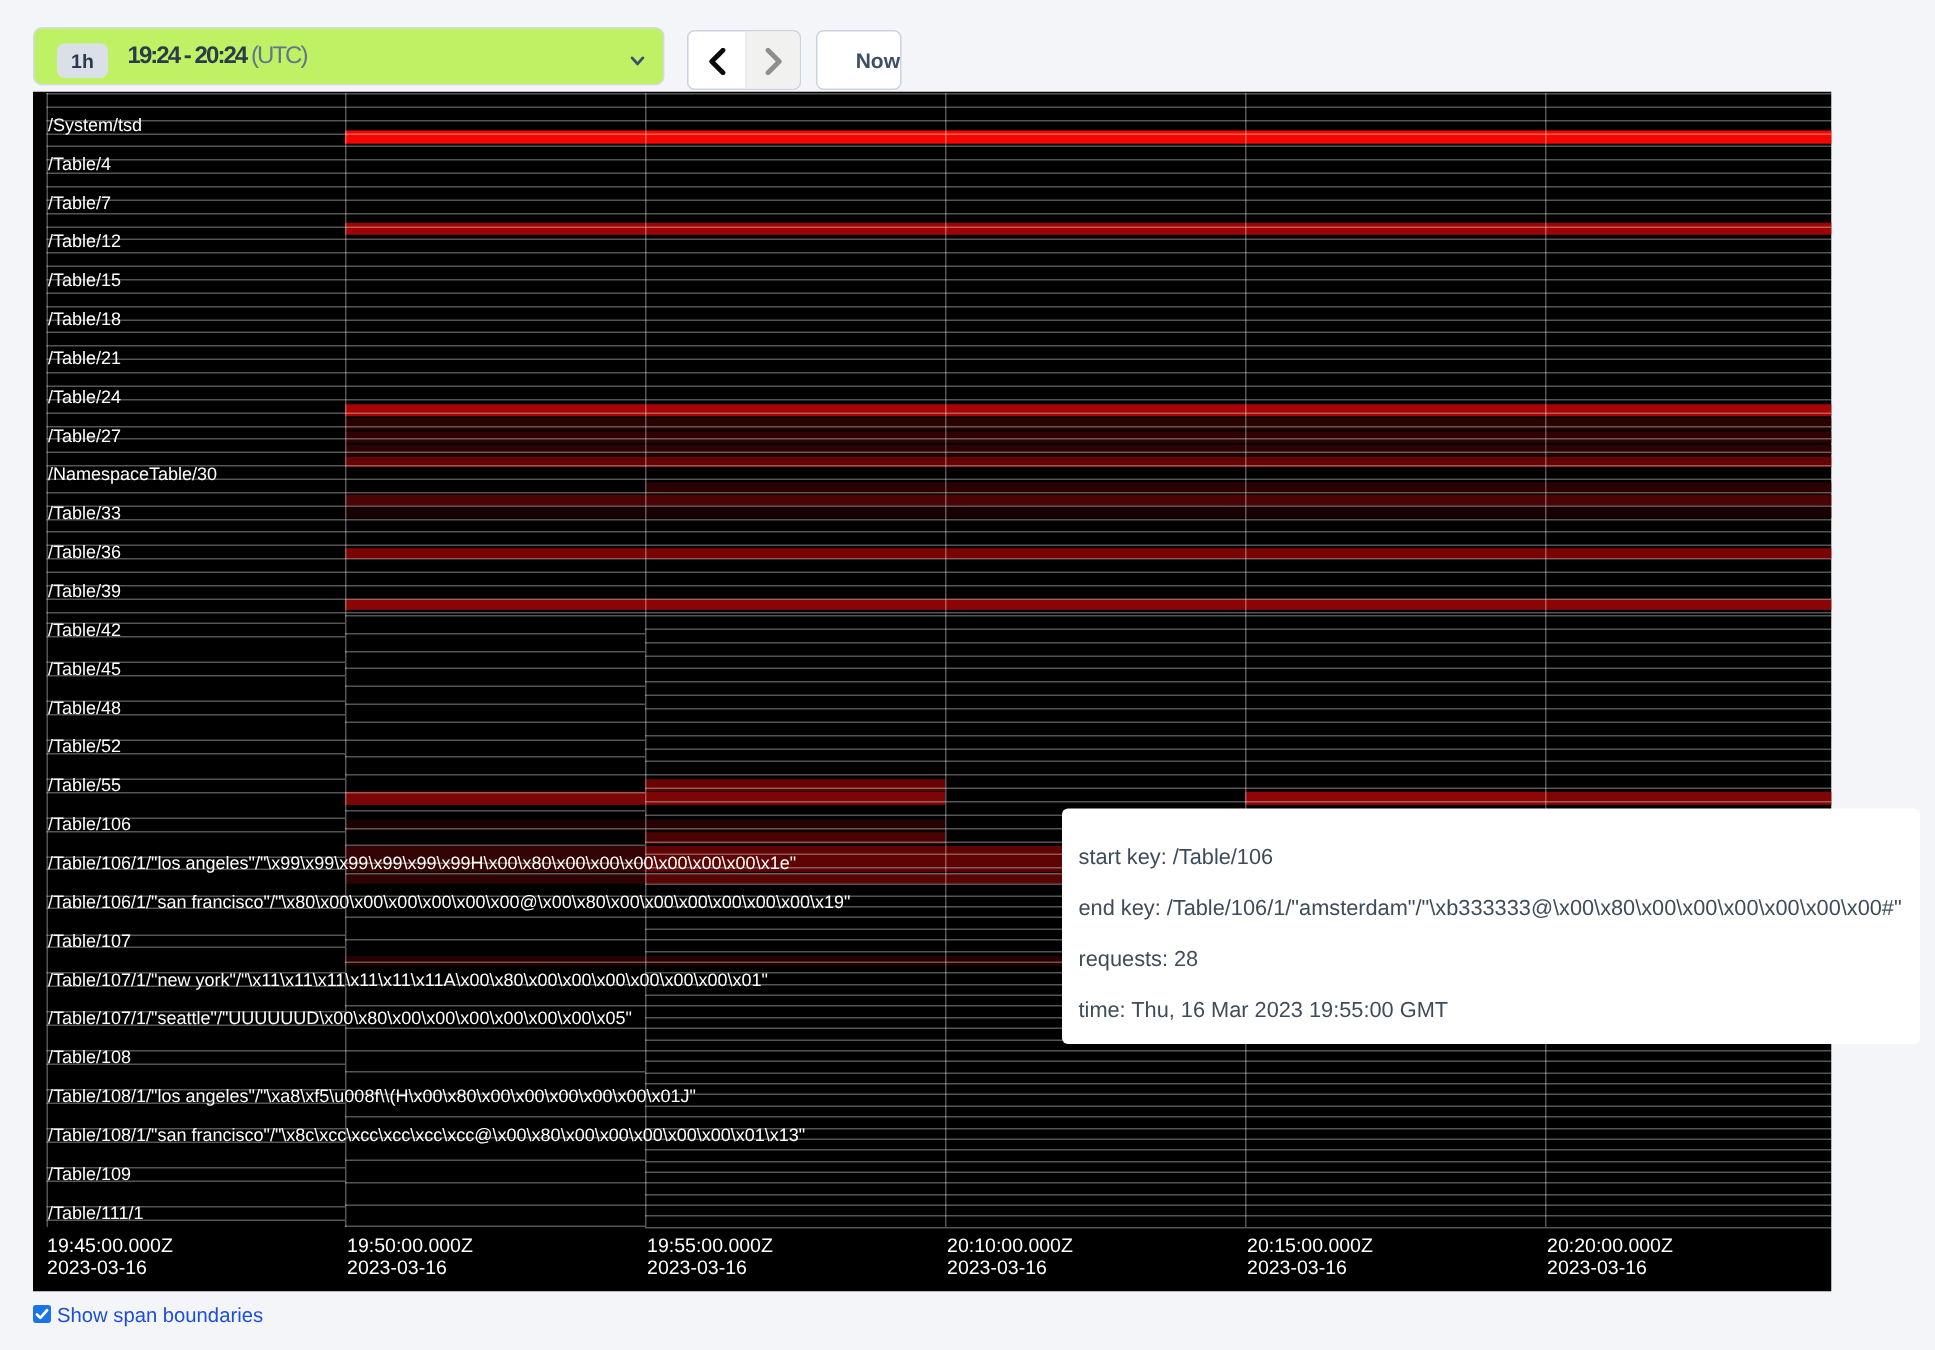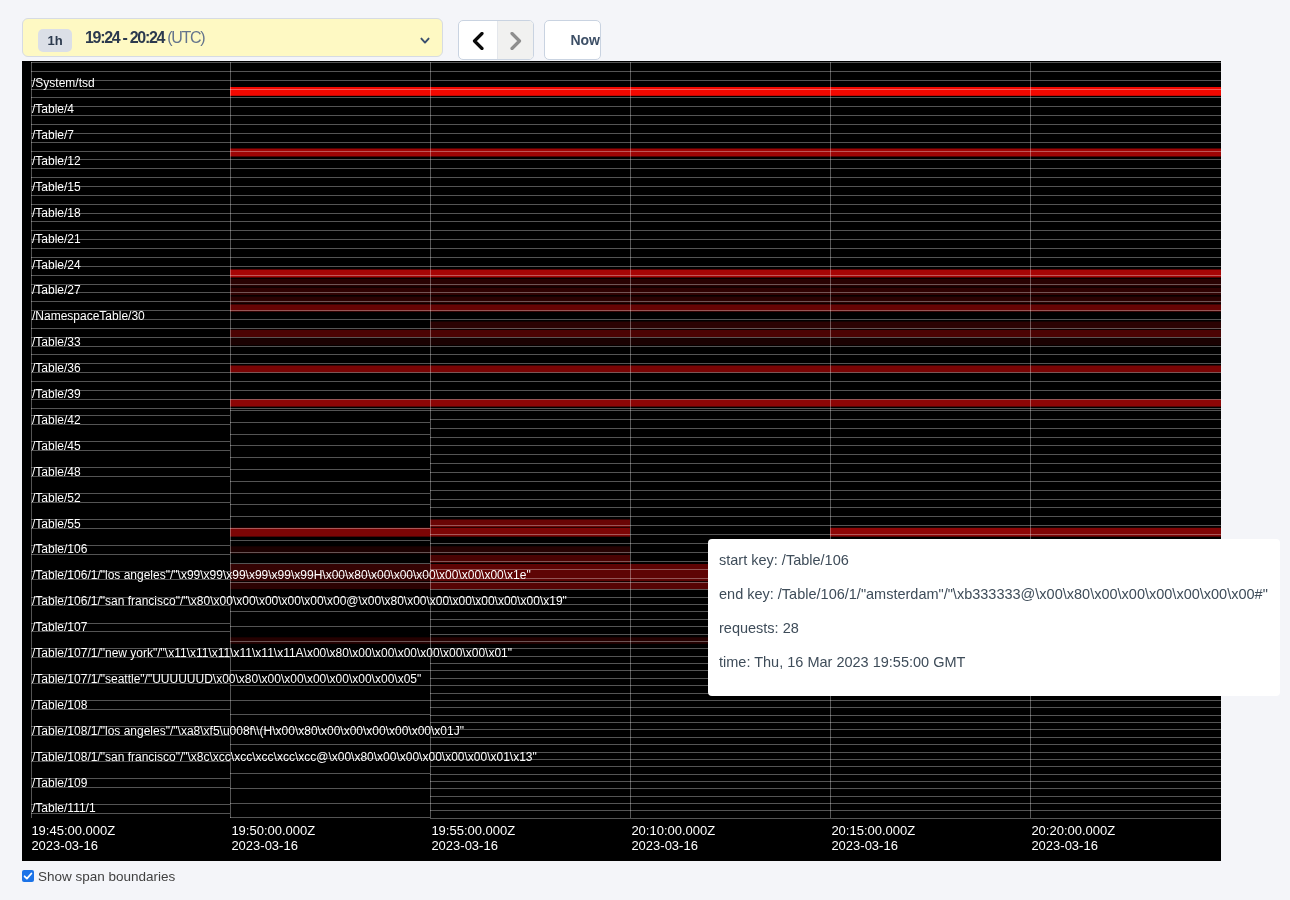--- a/index.html
+++ b/index.html
@@ -1,24 +1,24 @@
 <!DOCTYPE html>
 <html><head><meta charset="utf-8"><style>
 *{margin:0;padding:0;box-sizing:border-box}
 body{width:1290px;height:900px;background:#f4f5f9;font-family:"Liberation Sans",sans-serif;position:relative;overflow:hidden}
-.sel{position:absolute;left:22px;top:18px;width:421px;height:39px;background:#fef9c3;border:1px solid #d6dbe3;border-radius:6px}
+.sel{position:absolute;left:22px;top:18px;width:421px;height:39px;background:#bef264;border:1px solid #d6dbe3;border-radius:6px}
 .badge{position:absolute;left:15px;top:10px;width:34px;height:23px;background:#dbdfe7;border-radius:5px;color:#2c3a4e;font-weight:bold;font-size:13px;text-align:center;line-height:23px}
 .trange{position:absolute;left:62px;top:0;height:39px;line-height:38px;font-size:16px;letter-spacing:-1.3px;color:#2c3a4e;font-weight:bold;white-space:pre}
 .trange .utc{font-weight:normal;color:#64748c}
 .navgrp{position:absolute;left:458px;top:20px;width:76px;height:40px;border:1px solid #c9d3e1;border-radius:5px;background:#fff;overflow:hidden}
 .navR{position:absolute;left:38px;top:0;width:38px;height:40px;background:#f1f1f0;border-left:1px solid #e4e7ec}
 .nowbtn{position:absolute;left:544px;top:20px;width:57px;height:40px;border:1px solid #c9d3e1;border-radius:5px;background:#fff;color:#3d4f66;font-weight:bold;font-size:14px;text-align:right;line-height:38px}
-.tooltip{position:absolute;left:708px;top:539px;width:572px;height:157px;background:#fff;border-radius:4px;padding:4px 11px;color:#3e4c59;font-size:14.5px;line-height:34px;white-space:pre;overflow:hidden}
+.tooltip{position:absolute;left:708px;top:539px;width:572px;height:157px;background:#fff;border-radius:4px;padding:16px 11px;color:#3e4c59;font-size:14.5px;line-height:34px;white-space:pre;overflow:hidden}
 .cbrow{position:absolute;left:22px;top:868px;height:14px}
-.cblab{position:absolute;left:16px;top:0.5px;font-size:13.5px;color:#404040;white-space:pre}
+.cblab{position:absolute;left:16px;top:0.5px;font-size:13.5px;color:#1d4ed8;white-space:pre}
 </style></head>
 <body>
 <div class="sel">
   <div class="badge">1h</div>
   <div class="trange">19:24 - 20:24 <span class="utc">(UTC)</span></div>
   <svg width="10" height="8" viewBox="0 0 10 8" style="position:absolute;left:397px;top:18px">
       <path d="M1.4 1.6 L5 5.6 L8.6 1.6" fill="none" stroke="#3b4f6e" stroke-width="1.9" stroke-linecap="round" stroke-linejoin="round"></path>
     </svg>
 </div>
 <div class="navgrp">

